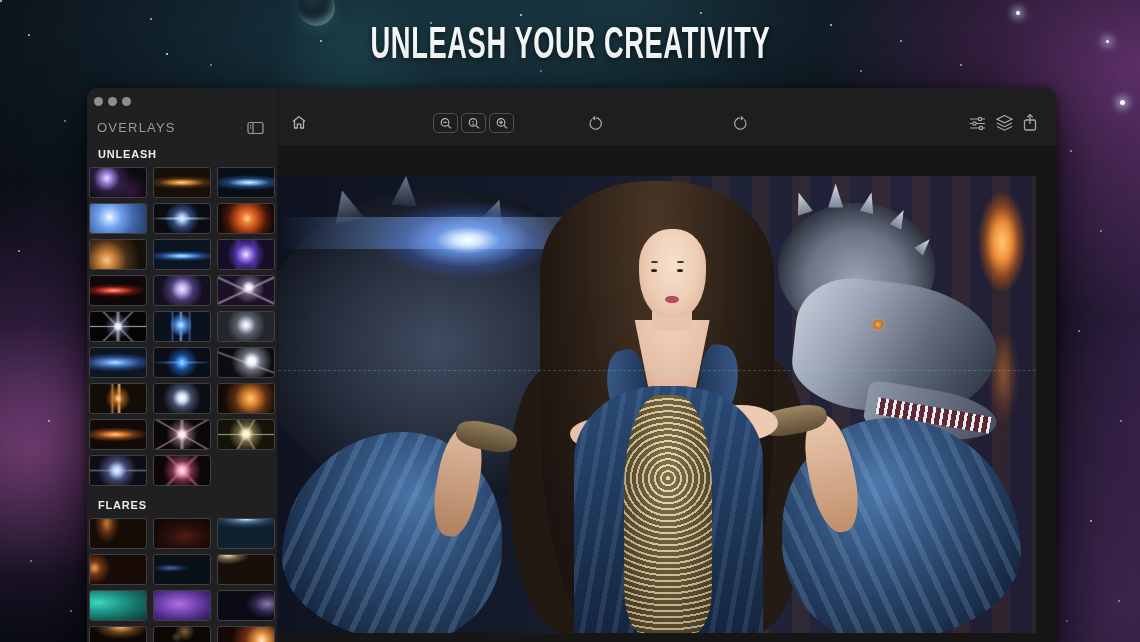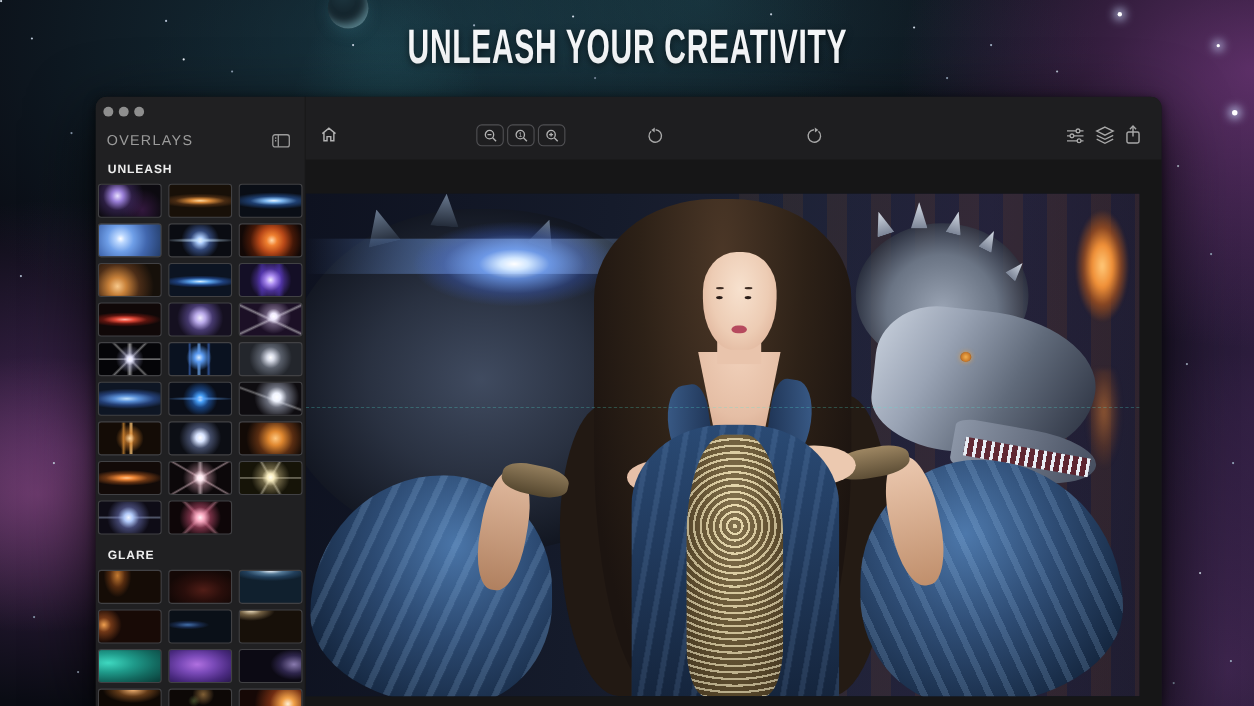--- a/index.html
+++ b/index.html
@@ -226,21 +226,21 @@
             <div class="thumb" style="background: radial-gradient(circle at 50% 48%, rgb(255, 255, 255) 0%, rgb(216, 228, 255) 12%, rgba(150, 170, 230, 0.4) 30%, transparent 60%) rgb(12, 14, 20);"></div>
             <div class="thumb" style="background: radial-gradient(circle at 58% 50%, rgb(255, 200, 128) 0%, rgb(224, 136, 48) 18%, rgba(160, 80, 30, 0.5) 45%, transparent 75%) rgb(18, 10, 6);"></div>
             <div class="thumb" style="background: radial-gradient(85% 35% at 45% 50%, rgb(255, 200, 144) 0%, rgb(240, 136, 56) 15%, rgba(180, 90, 30, 0.55) 40%, transparent 70%) rgb(18, 10, 8);"></div>
             <div class="thumb" style="background: radial-gradient(circle, rgb(255, 255, 255) 0%, rgb(255, 232, 240) 8%, rgba(255, 190, 210, 0.4) 22%, transparent 50%), linear-gradient(30deg, transparent 47%, rgba(255, 220, 230, 0.45) 50%, transparent 53%), linear-gradient(150deg, transparent 47%, rgba(255, 220, 230, 0.45) 50%, transparent 53%), linear-gradient(90deg, transparent 45%, rgba(255, 240, 245, 0.5) 50%, transparent 55%) rgb(12, 8, 10);"></div>
             <div class="thumb" style="background: radial-gradient(circle at 50% 48%, rgb(255, 254, 240) 0%, rgb(248, 236, 192) 10%, rgba(240, 220, 160, 0.4) 25%, transparent 55%), linear-gradient(0deg, transparent 46%, rgba(255, 250, 230, 0.5) 50%, transparent 54%), linear-gradient(60deg, transparent 47%, rgba(255, 250, 230, 0.4) 50%, transparent 53%), linear-gradient(120deg, transparent 47%, rgba(255, 250, 230, 0.4) 50%, transparent 53%) rgb(22, 20, 8);"></div>
             <div class="thumb" style="background: radial-gradient(circle at 48% 50%, rgb(240, 246, 255) 0%, rgb(176, 200, 248) 12%, rgba(130, 140, 220, 0.45) 30%, transparent 60%), linear-gradient(0deg, transparent 44%, rgba(200, 220, 255, 0.35) 50%, transparent 56%) rgb(14, 12, 22);"></div>
             <div class="thumb" style="background: radial-gradient(circle, rgb(255, 240, 244) 0%, rgb(248, 168, 192) 12%, rgba(220, 90, 130, 0.5) 30%, transparent 60%), linear-gradient(45deg, transparent 46%, rgba(255, 180, 200, 0.4) 50%, transparent 54%), linear-gradient(135deg, transparent 46%, rgba(255, 180, 200, 0.4) 50%, transparent 54%) rgb(14, 6, 8);"></div>
           </div>
         </div>
         <div>
-          <div class="section-label">GLARE</div>
+          <div class="section-label">FLARES</div>
           <div class="thumb-grid">
             <div class="thumb" style="background: radial-gradient(30% 90% at 30% 15%, rgba(240, 150, 60, 0.8) 0%, rgba(180, 90, 30, 0.4) 40%, transparent 75%) rgb(21, 12, 6);"></div>
             <div class="thumb" style="background: radial-gradient(at 55% 60%, rgba(140, 50, 40, 0.5) 0%, rgba(80, 25, 20, 0.35) 40%, transparent 75%) rgb(20, 8, 6);"></div>
             <div class="thumb" style="background: radial-gradient(80% 40% at 50% 0%, rgb(232, 240, 248) 0%, rgba(130, 180, 220, 0.6) 25%, rgba(60, 110, 160, 0.4) 50%, transparent 80%) rgb(16, 32, 46);"></div>
             <div class="thumb" style="background: radial-gradient(circle at 8% 45%, rgb(240, 160, 80) 0%, rgba(200, 100, 40, 0.5) 12%, transparent 30%) rgb(24, 10, 6);"></div>
             <div class="thumb" style="background: radial-gradient(50% 20% at 30% 45%, rgba(90, 150, 230, 0.7) 0%, rgba(50, 90, 170, 0.35) 40%, transparent 70%) rgb(10, 16, 24);"></div>
             <div class="thumb" style="background: radial-gradient(60% 50% at 18% 0%, rgb(240, 224, 192) 0%, rgba(200, 170, 120, 0.5) 30%, transparent 65%) rgb(23, 16, 9);"></div>
             <div class="thumb" style="background: radial-gradient(at 15% 40%, rgb(63, 216, 192) 0%, rgb(31, 154, 138) 35%, rgb(19, 106, 96) 65%, rgba(10, 58, 54, 0) 100%) rgb(10, 58, 54);"></div>
             <div class="thumb" style="background: radial-gradient(at 45% 45%, rgb(176, 112, 224) 0%, rgb(122, 74, 184) 35%, rgb(74, 42, 128) 70%, rgba(42, 24, 80, 0) 100%) rgb(42, 24, 80);"></div>
             <div class="thumb" style="background: radial-gradient(55% 70% at 88% 45%, rgba(190, 170, 240, 0.7) 0%, rgba(110, 90, 180, 0.35) 40%, transparent 70%) rgb(12, 10, 20);"></div>

